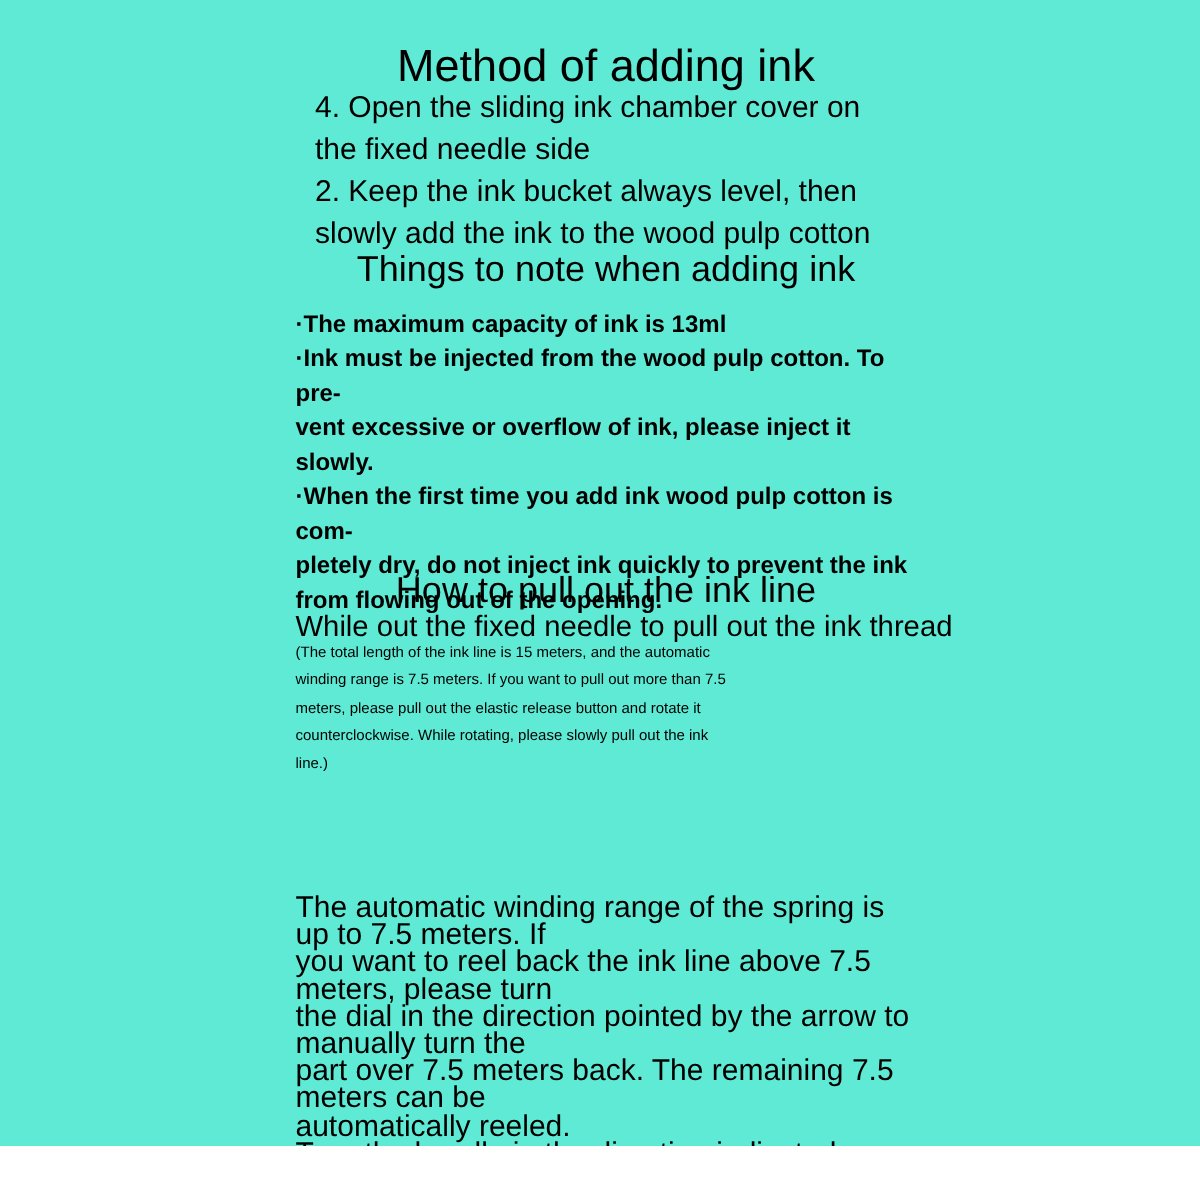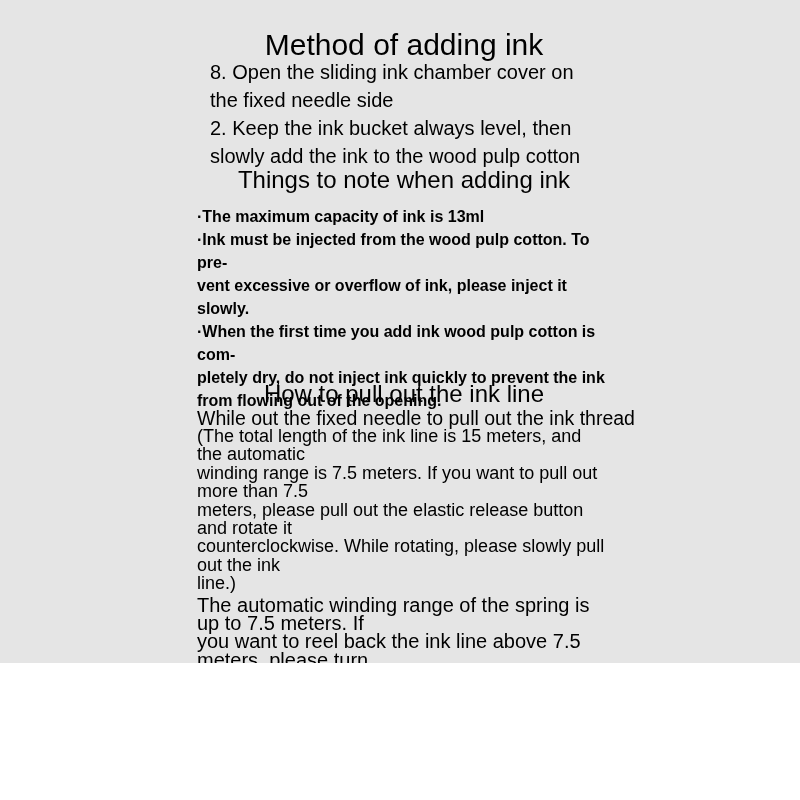--- a/index.html
+++ b/index.html
@@ -3,22 +3,22 @@
 <meta charset="utf-8">
 <style>
   html, body {
     margin: 0;
     padding: 0;
     background: #ffffff;
   }
   .page {
     position: relative;
     width: 800px;
-    height: 663px;
-    background: #e5e5e5;
+    height: 764px;
+    background: #5eead4;
     color: #000000;
     font-family: "Liberation Sans", sans-serif;
     overflow: hidden;
   }
   .block {
     position: absolute;
     left: 197px;
     width: 414px;
     margin: 0;
     color: #000000;
@@ -30,31 +30,31 @@
   .bodytext {
     text-align: left;
     white-space: pre-line;
   }
   #method-title  { top: 29px;  font-size: 30px; line-height: 32px; }
   #method-steps  { top: 58px;  font-size: 20px; line-height: 28px; padding-left: 13px; width: 401px; }
   #notes-title   { top: 167px; font-size: 24px; line-height: 26px; }
   #notes-list    { top: 205px; font-size: 16px; line-height: 23px; font-weight: bold; }
   #pull-title    { top: 381px; font-size: 24px; line-height: 26px; }
   #pull-lead     { top: 406px; font-size: 19.5px; line-height: 25px; white-space: nowrap; }
-  #pull-detail   { top: 427px; font-size: 18px; line-height: 18.4px; }
+  #pull-detail   { top: 427px; font-size: 10px; line-height: 18.4px; }
   #rewind-title  { top: 563px; font-size: 24px; line-height: 26px; }
   #rewind-body   { top: 596px; font-size: 20px; line-height: 18.2px; }
 </style>
 </head>
 <body>
 
 <div class="page">
 
   <h1 id="method-title" class="block heading">Method of adding ink</h1>
-  <p id="method-steps" class="block bodytext">8. Open the sliding ink chamber cover on
+  <p id="method-steps" class="block bodytext">4. Open the sliding ink chamber cover on
 the fixed needle side
 2. Keep the ink bucket always level, then
 slowly add the ink to the wood pulp cotton</p>
 
   <h2 id="notes-title" class="block heading">Things to note when adding ink</h2>
   <p id="notes-list" class="block bodytext">·The maximum capacity of ink is 13ml
 ·Ink must be injected from the wood pulp cotton. To pre-
 vent excessive or overflow of ink, please inject it slowly.
 ·When the first time you add ink wood pulp cotton is com-
 pletely dry, do not inject ink quickly to prevent the ink

